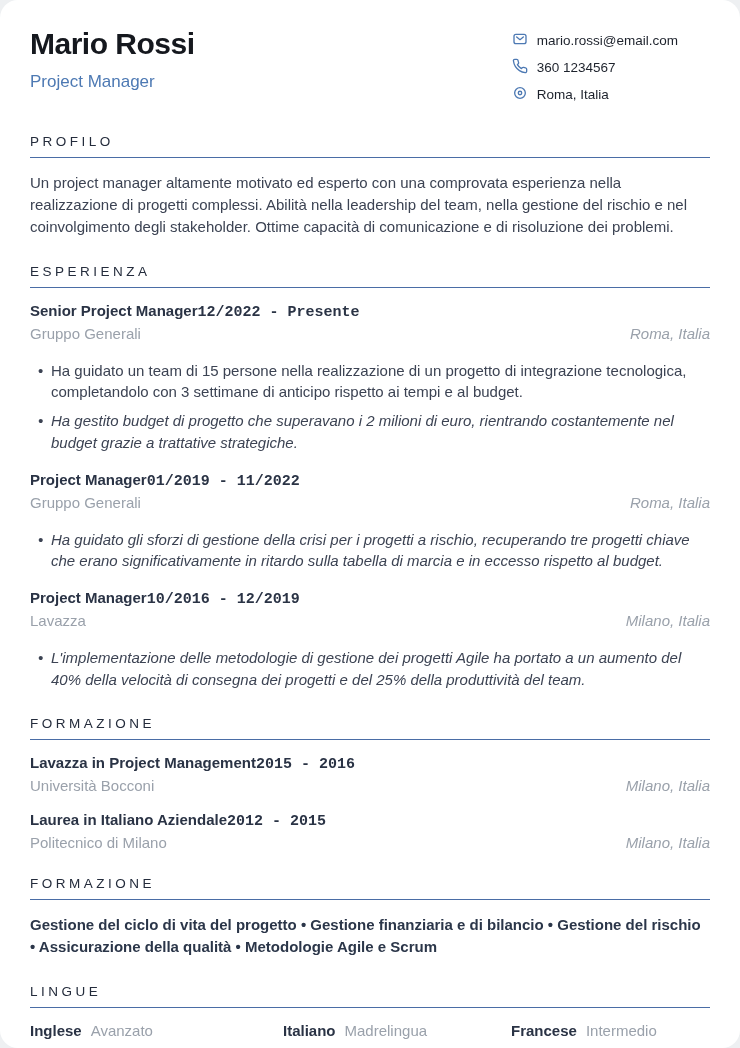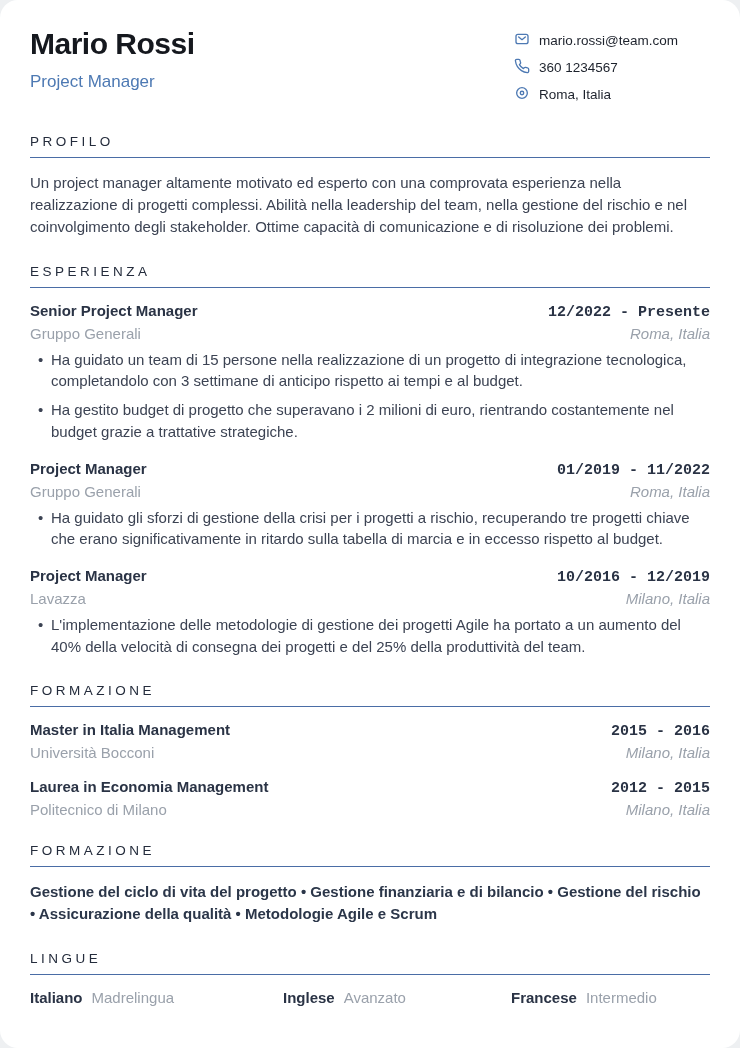--- a/index.html
+++ b/index.html
@@ -32,32 +32,32 @@
   .section-heading {
     font-size: 13.5px; font-weight: 500; color: #242c3c;
     letter-spacing: 3.5px;
     border-bottom: 1.5px solid #4a6da6;
     padding-bottom: 8px; margin-bottom: 14px;
   }
   .body-text { font-size: 15px; line-height: 1.48; color: #3c4353; }
   
   .entry { margin-bottom: 17px; }
   .entry:last-child { margin-bottom: 0; }
-  .entry-row { display: flex; justify-content: space-between; align-items: baseline; }
+  .entry-row { display: flex; align-items: baseline; }
   .entry-title { font-size: 15px; font-weight: 700; color: #2a3345; }
   .entry-dates { font-size: 15px; font-weight: 700; color: #2a3345; white-space: nowrap; font-family: Liberation Mono, monospace; }
   .entry-sub { display: flex; justify-content: space-between; align-items: center; margin-top: 4px; }
   .entry-company { font-size: 15px; color: #9aa1ab; }
   .entry-location { font-size: 15px; color: #9aa1ab; font-style: italic; white-space: nowrap; }
-  .bullets { margin-top: 7px; padding-left: 21px; list-style: none; }
+  .bullets { margin-top: 18px; padding-left: 21px; list-style: none; }
   .bullets li {
     position: relative; font-size: 15px; line-height: 1.45; color: #3c4353;
     margin-bottom: 7px; padding-left: 0;
   }
-  .bullets li:last-child { margin-bottom: 0; }
+  .bullets li:last-child { margin-bottom: 0; font-style: italic; }
   .bullets li::before {
     content: "•"; position: absolute; left: -13px; top: 0;
     color: #3c4353; font-size: 15px;
   }
   
   .skills-text { font-size: 15px; font-weight: 700; color: #2b3649; line-height: 1.5; }
   
   .languages-row { display: grid; grid-template-columns: 253px 228px 1fr; }
   .language-item { display: flex; align-items: baseline; gap: 9px; }
   .language-name { font-size: 15px; font-weight: 700; color: #2a3345; }
@@ -74,21 +74,21 @@
       <div class="subtitle">Project Manager</div>
     </div>
     <div class="contact">
       <div class="contact-item">
         <span>
           <svg viewBox="0 0 24 24">
               <rect x="3" y="5" width="18" height="14" rx="3"></rect>
               <polyline points="7,9 12,13 17,9"></polyline>
             </svg>
         </span>
-        <span>mario.rossi@team.com</span>
+        <span>mario.rossi@email.com</span>
       </div>
       <div class="contact-item">
         <span>
           <svg viewBox="0 0 24 24">
               <path d="M22 16.92v3a2 2 0 0 1-2.18 2 19.79 19.79 0 0 1-8.63-3.07 19.5 19.5 0 0 1-6-6 19.79 19.79 0 0 1-3.07-8.67A2 2 0 0 1 4.11 2h3a2 2 0 0 1 2 1.72 12.84 12.84 0 0 0 .7 2.81 2 2 0 0 1-.45 2.11L8.09 9.91a16 16 0 0 0 6 6l1.27-1.27a2 2 0 0 1 2.11-.45 12.84 12.84 0 0 0 2.81.7A2 2 0 0 1 22 16.92z"></path>
             </svg>
         </span>
         <span>360 1234567</span>
       </div>
       <div class="contact-item">
@@ -153,56 +153,56 @@
         <li>L'implementazione delle metodologie di gestione dei progetti Agile ha portato a un aumento del 40% della velocità di consegna dei progetti e del 25% della produttività del team.</li>
       </ul>
     </div>
   </div>
 
   <div class="section">
     <div class="section-heading">FORMAZIONE</div>
 
     <div class="entry">
       <div class="entry-row">
-        <span class="entry-title">Master in Italia Management</span>
+        <span class="entry-title">Lavazza in Project Management</span>
         <span class="entry-dates">2015 - 2016</span>
       </div>
       <div class="entry-sub">
         <span class="entry-company">Università Bocconi</span>
         <span class="entry-location">Milano, Italia</span>
       </div>
     </div>
 
     <div class="entry">
       <div class="entry-row">
-        <span class="entry-title">Laurea in Economia Management</span>
+        <span class="entry-title">Laurea in Italiano Aziendale</span>
         <span class="entry-dates">2012 - 2015</span>
       </div>
       <div class="entry-sub">
         <span class="entry-company">Politecnico di Milano</span>
         <span class="entry-location">Milano, Italia</span>
       </div>
     </div>
   </div>
 
   <div class="section">
     <div class="section-heading">FORMAZIONE</div>
     <p class="skills-text">Gestione del ciclo di vita del progetto • Gestione finanziaria e di bilancio • Gestione del rischio • Assicurazione della qualità • Metodologie Agile e Scrum</p>
   </div>
 
   <div class="section">
     <div class="section-heading">LINGUE</div>
     <div class="languages-row">
       <div class="language-item">
+        <span class="language-name">Inglese</span>
+        <span class="language-level">Avanzato</span>
+      </div>
+      <div class="language-item">
         <span class="language-name">Italiano</span>
         <span class="language-level">Madrelingua</span>
-      </div>
-      <div class="language-item">
-        <span class="language-name">Inglese</span>
-        <span class="language-level">Avanzato</span>
       </div>
       <div class="language-item">
         <span class="language-name">Francese</span>
         <span class="language-level">Intermedio</span>
       </div>
     </div>
   </div>
 
 </div>
 

